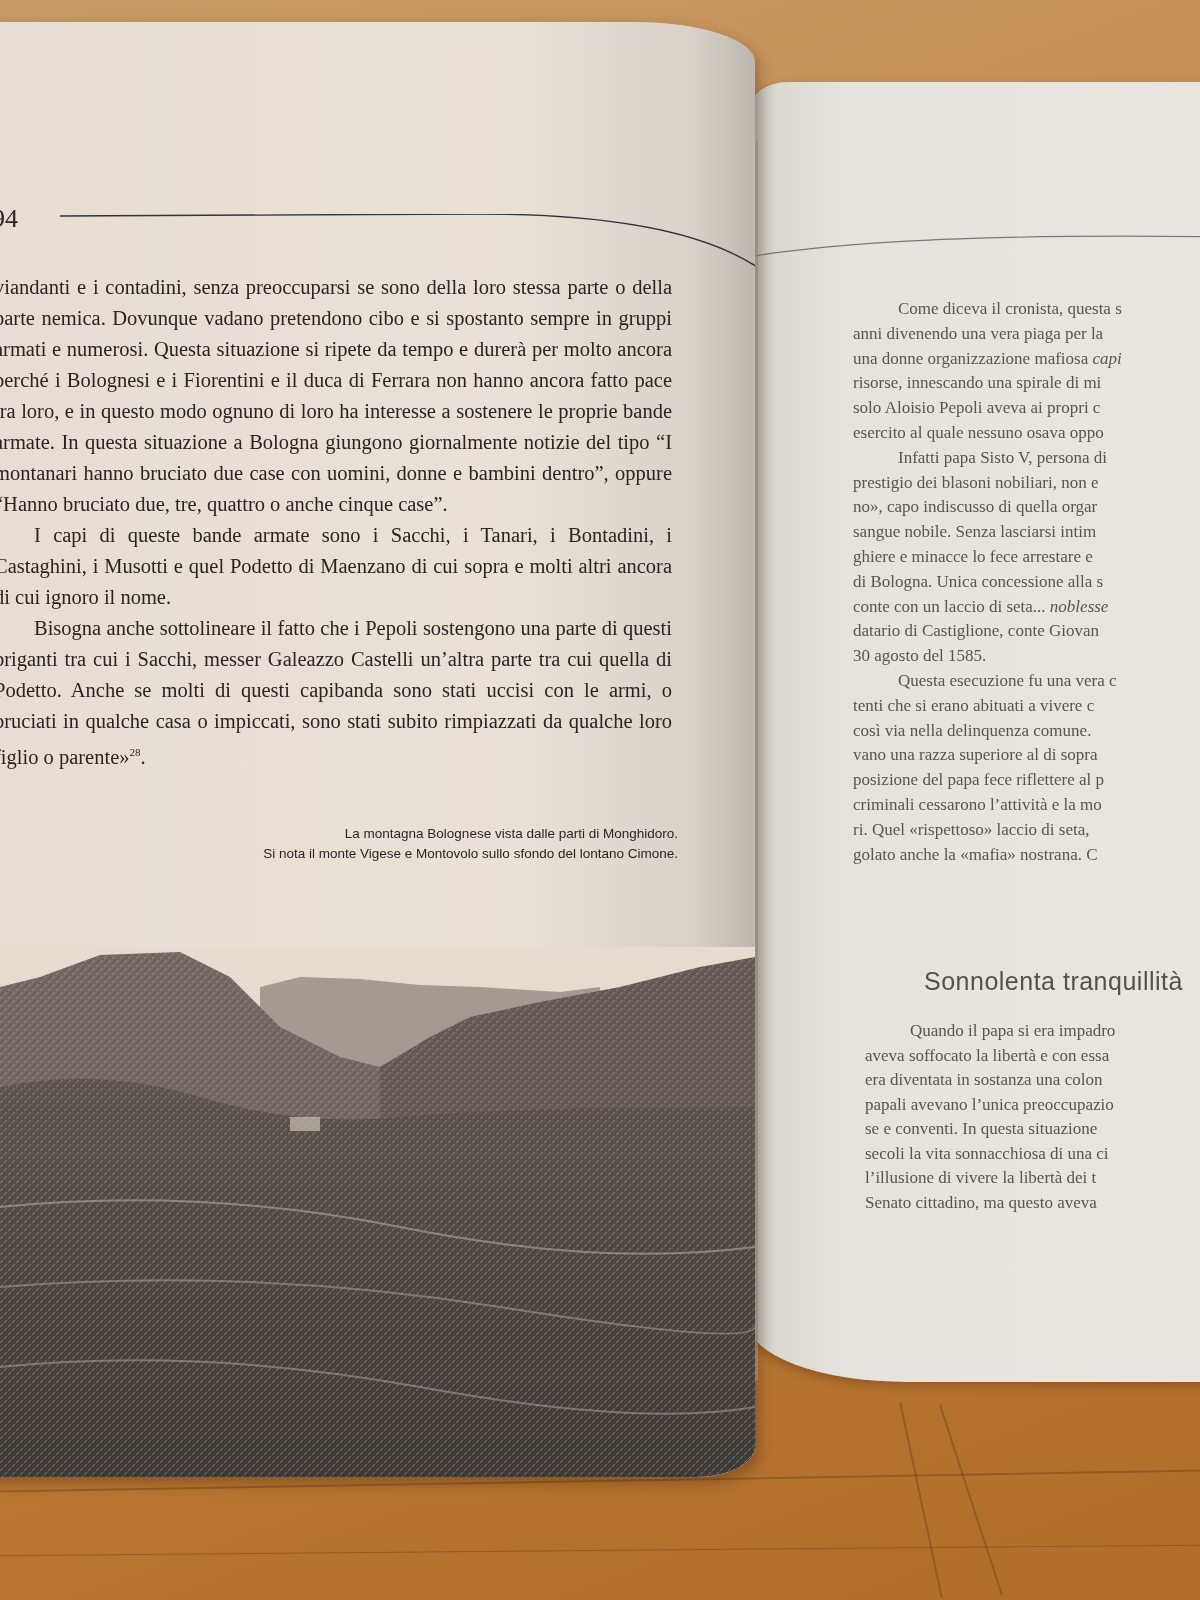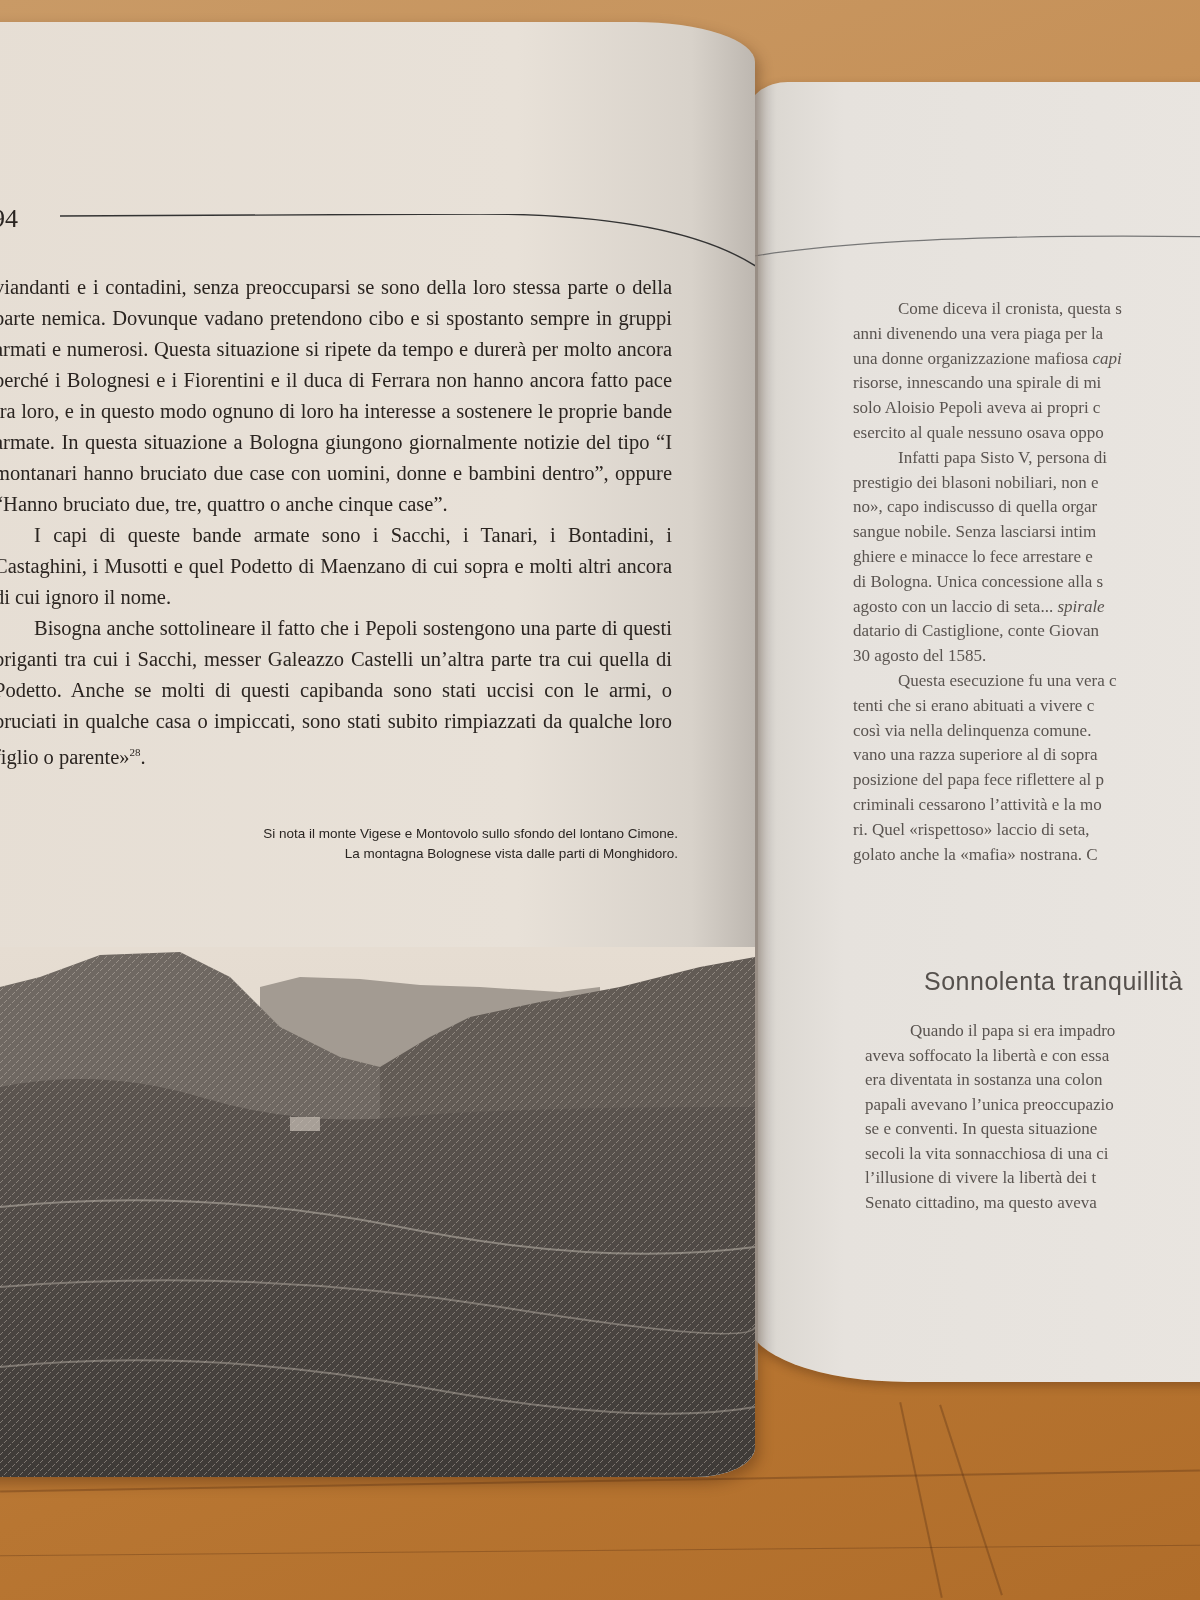--- a/index.html
+++ b/index.html
@@ -85,21 +85,21 @@
     <p><span>una donne organizzazione mafiosa </span><i>capi</i></p>
     <p>risorse, innescando una spirale di mi</p>
     <p>solo Aloisio Pepoli aveva ai propri c</p>
     <p>esercito al quale nessuno osava oppo</p>
     <p class="indent">Infatti papa Sisto V, persona di</p>
     <p>prestigio dei blasoni nobiliari, non e</p>
     <p>no», capo indiscusso di quella orgar</p>
     <p>sangue nobile. Senza lasciarsi intim</p>
     <p>ghiere e minacce lo fece arrestare e</p>
     <p>di Bologna. Unica concessione alla s</p>
-    <p><span>agosto con un laccio di seta... </span><i>spirale</i></p>
+    <p><span>conte con un laccio di seta... </span><i>noblesse</i></p>
     <p>datario di Castiglione, conte Giovan</p>
     <p>30 agosto del 1585.</p>
     <p class="indent">Questa esecuzione fu una vera c</p>
     <p>tenti che si erano abituati a vivere c</p>
     <p>così via nella delinquenza comune.</p>
     <p>vano una razza superiore al di sopra</p>
     <p>posizione del papa fece riflettere al p</p>
     <p>criminali cessarono l’attività e la mo</p>
     <p>ri. Quel «rispettoso» laccio di seta,</p>
     <p>golato anche la «mafia» nostrana. C</p>
@@ -127,22 +127,22 @@
     <path d="M0 2 L 420 0 Q 620 0 700 55" stroke="#333" stroke-width="1.4" fill="none"></path>
   </svg>
 
   <div class="body-left" style="left:34px;">
     <p>viandanti e i contadini, senza preoccuparsi se sono della loro stessa parte o della parte nemica. Dovunque vadano pretendono cibo e si spostanto sempre in gruppi armati e numerosi. Questa situazione si ripete da tempo e durerà per molto ancora perché i Bolognesi e i Fiorentini e il duca di Ferrara non hanno ancora fatto pace tra loro, e in questo modo ognuno di loro ha interesse a sostenere le proprie bande armate. In questa situazione a Bologna giungono giornalmente notizie del tipo “I montanari hanno bruciato due case con uomini, donne e bambini dentro”, oppure “Hanno bruciato due, tre, quattro o anche cinque case”.</p>
     <p class="indent">I capi di queste bande armate sono i Sacchi, i Tanari, i Bontadini, i Castaghini, i Musotti e quel Podetto di Maenzano di cui sopra e molti altri ancora di cui ignoro il nome.</p>
     <p class="indent"><span>Bisogna anche sottolineare il fatto che i Pepoli sostengono una parte di questi briganti tra cui i Sacchi, messer Galeazzo Castelli un’altra parte tra cui quella di Podetto. Anche se molti di questi capibanda sono stati uccisi con le armi, o bruciati in qualche casa o impiccati, sono stati subito rimpiazzati da qualche loro figlio o parente»</span><span class="fn">28</span><span>.</span></p>
   </div>
 
   <div class="caption" style="left:200px;">
+    <div>La montagna Bolognese vista dalle parti di Monghidoro.</div>
     <div>Si nota il monte Vigese e Montovolo sullo sfondo del lontano Cimone.</div>
-    <div>La montagna Bolognese vista dalle parti di Monghidoro.</div>
   </div>
 
   <svg class="photo" viewBox="0 0 755 530" preserveAspectRatio="none">
     <defs>
       <linearGradient id="sky" x1="0" y1="0" x2="0" y2="1">
         <stop offset="0" stop-color="#e6ddd2"></stop>
         <stop offset="1" stop-color="#d8cfc4"></stop>
       </linearGradient>
       <linearGradient id="ground" x1="0" y1="0" x2="0" y2="1">
         <stop offset="0" stop-color="#5c5550"></stop>

